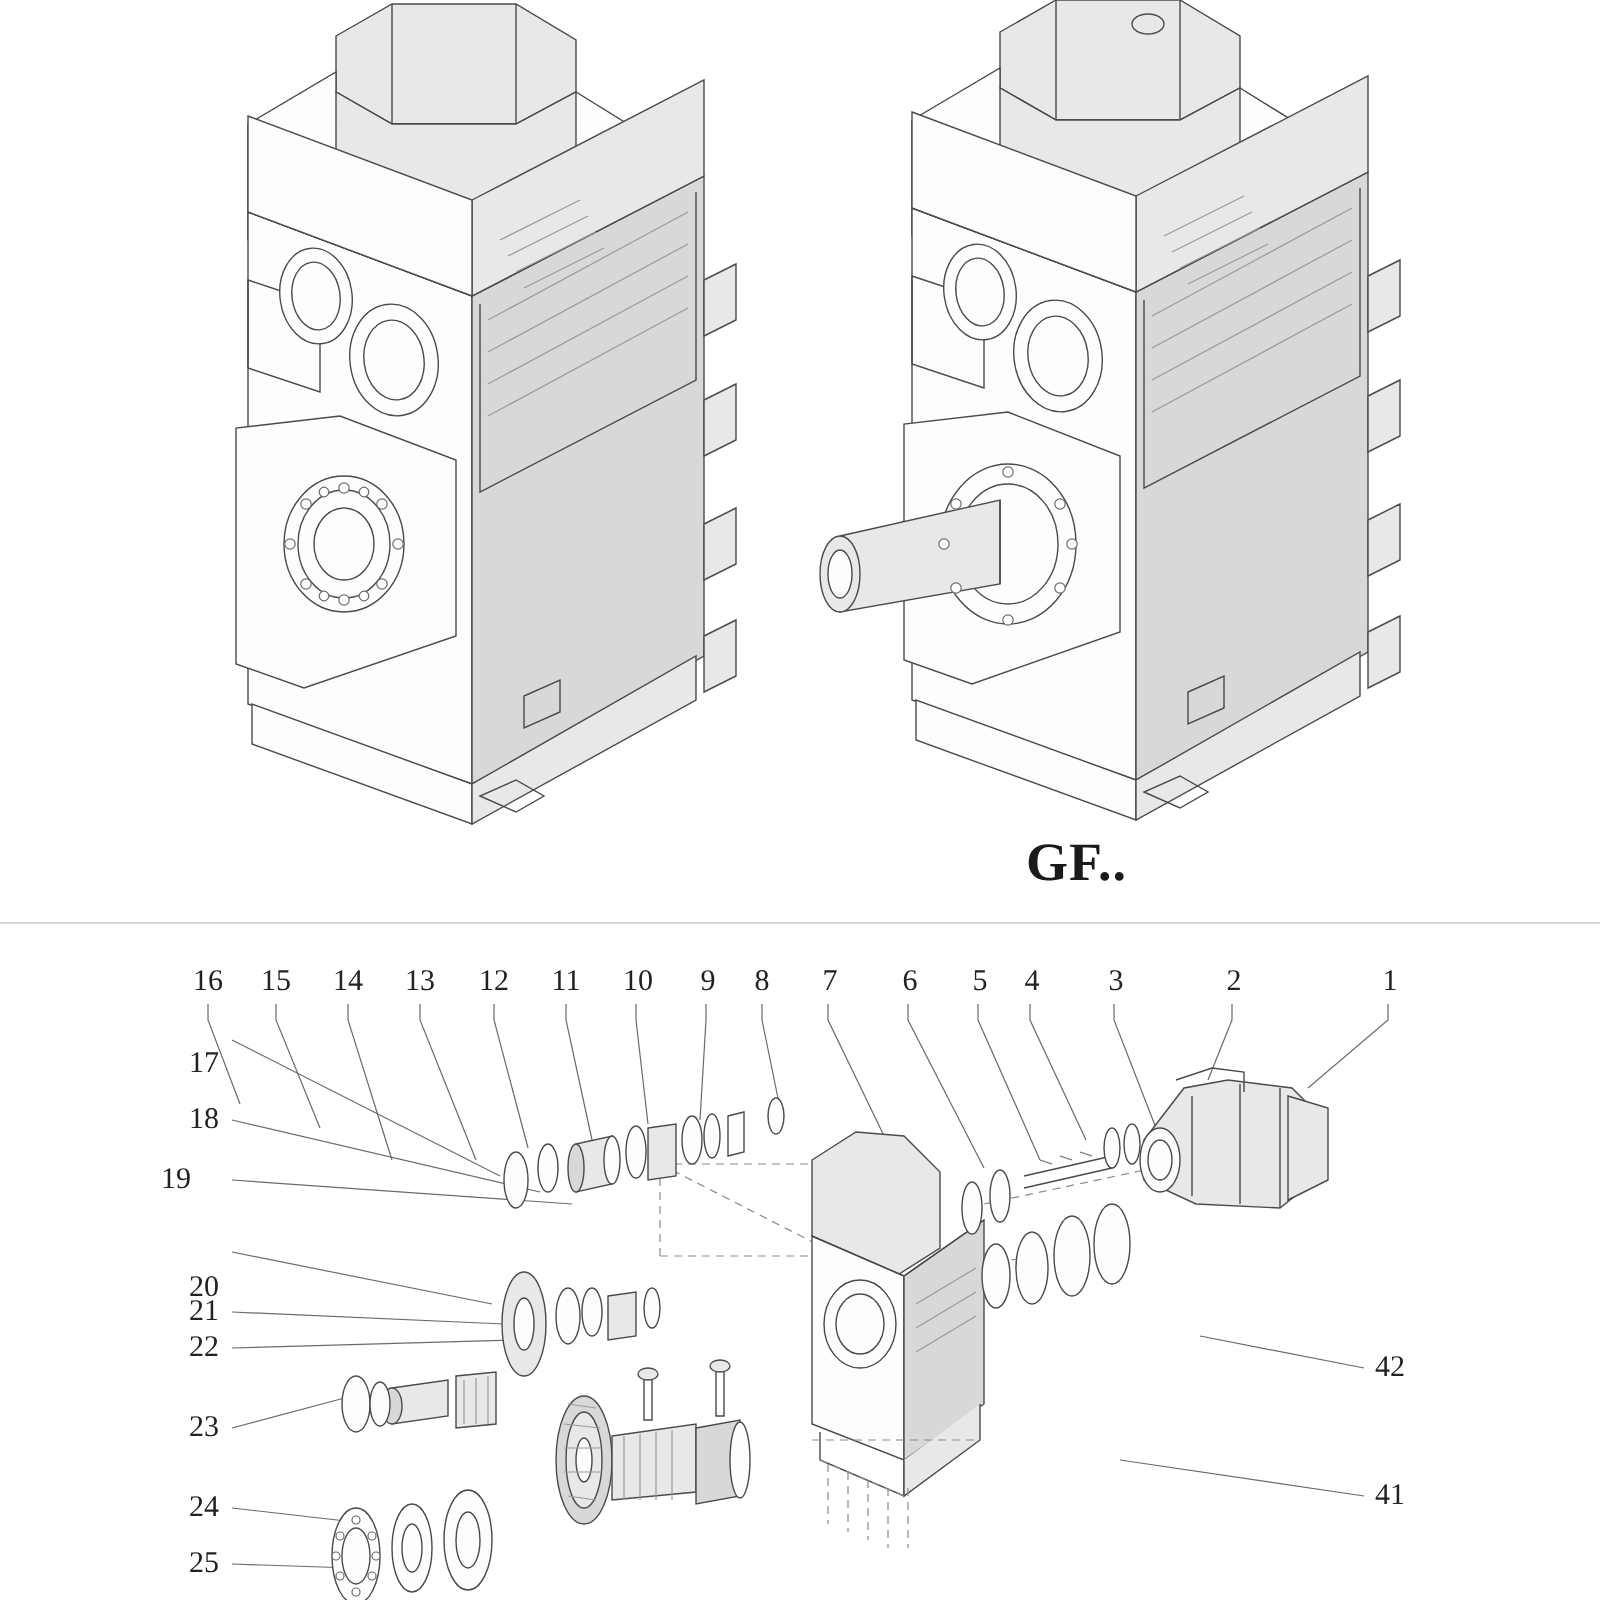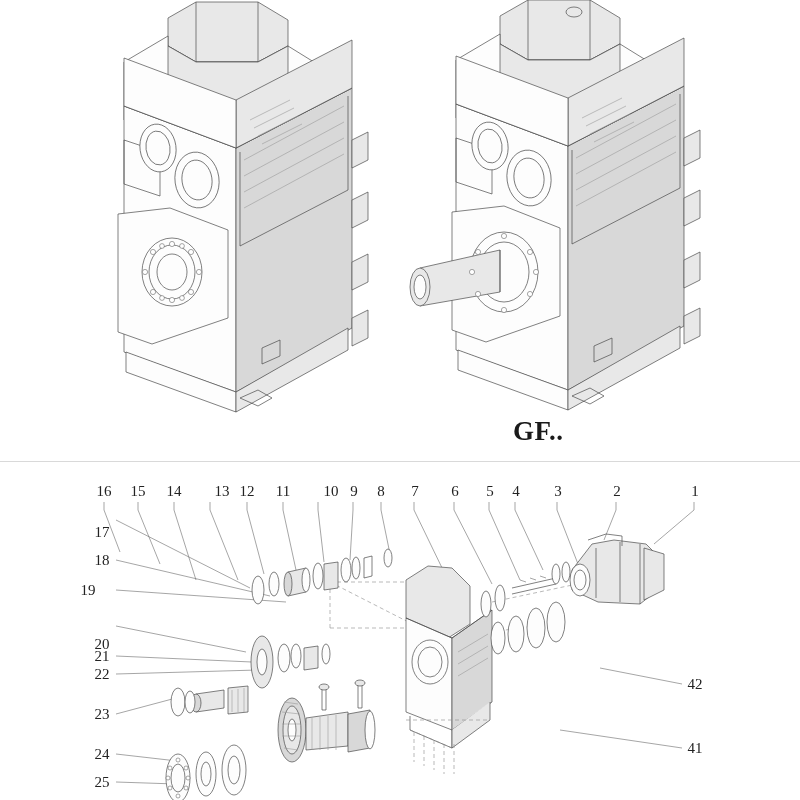--- a/index.html
+++ b/index.html
@@ -346,24 +346,24 @@
         <ellipse class="ln" cx="206" cy="312" rx="5" ry="12"></ellipse>
         <ellipse class="ln white-fill" cx="234" cy="308" rx="12" ry="25"></ellipse>
         <ellipse class="ln" cx="234" cy="308" rx="6" ry="14"></ellipse>
       </g>
     </svg>
 
     <div>
       <div class="lbl" style="left:93px;  top:21px;">16</div>
       <div class="lbl" style="left:127px; top:21px;">15</div>
       <div class="lbl" style="left:163px; top:21px;">14</div>
-      <div class="lbl" style="left:199px; top:21px;margin-left:12px;">13</div>
+      <div class="lbl" style="left:199px; top:21px;">13</div>
       <div class="lbl" style="left:236px; top:21px;">12</div>
       <div class="lbl" style="left:272px; top:21px;">11</div>
-      <div class="lbl" style="left:320px; top:21px;">10</div>
+      <div class="lbl" style="left:308px; top:21px;">10</div>
       <div class="lbl" style="left:343px; top:21px;">9</div>
       <div class="lbl" style="left:370px; top:21px;">8</div>
       <div class="lbl" style="left:404px; top:21px;">7</div>
       <div class="lbl" style="left:444px; top:21px;">6</div>
       <div class="lbl" style="left:479px; top:21px;">5</div>
       <div class="lbl" style="left:505px; top:21px;">4</div>
       <div class="lbl" style="left:547px; top:21px;">3</div>
       <div class="lbl" style="left:606px; top:21px;">2</div>
       <div class="lbl" style="left:684px; top:21px;">1</div>
     </div>

